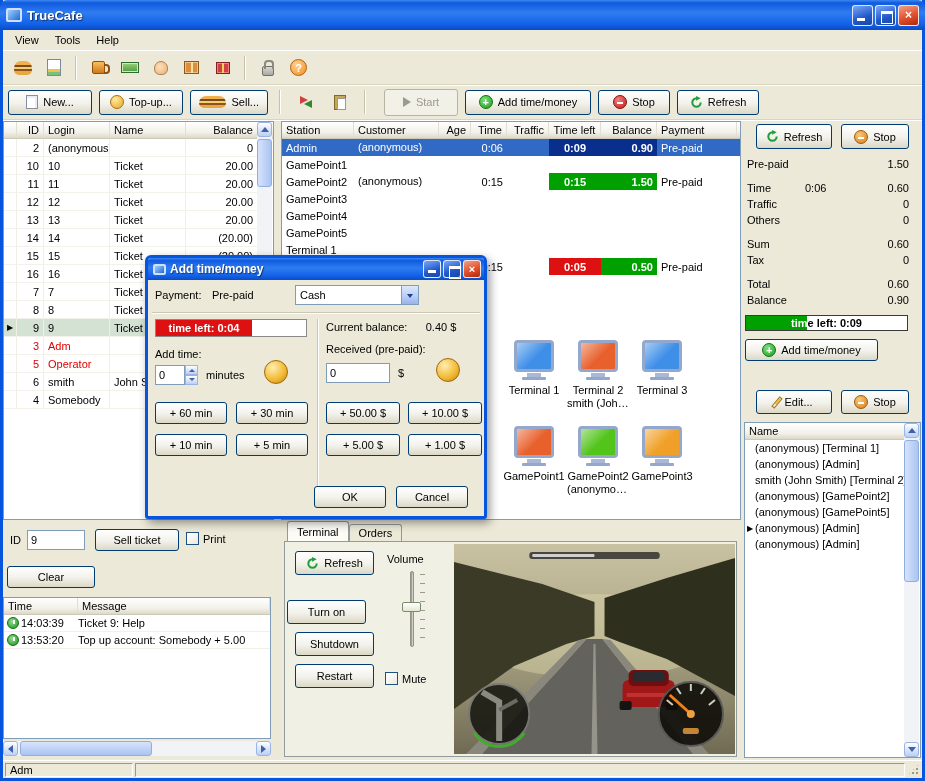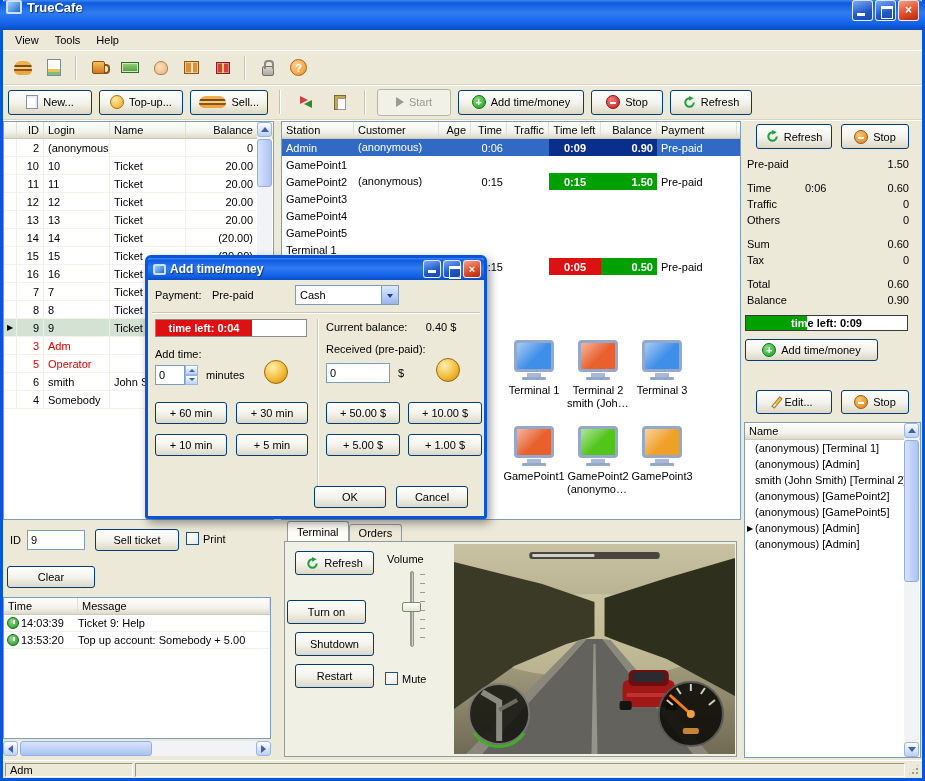--- a/index.html
+++ b/index.html
@@ -4,21 +4,21 @@
 <style>
 *{margin:0;padding:0;box-sizing:border-box}
 body{width:925px;height:781px;font:11px "Liberation Sans",sans-serif;color:#000;background:#ECE9D8;overflow:hidden}
 #app{position:relative;width:925px;height:781px;background:#ECE9D8;border:3px solid #0855DD;border-top:none}
 .abs{position:absolute}
 button{font:11px "Liberation Sans",sans-serif;cursor:default}
 
 
 #titlebar{position:absolute;left:-3px;top:0;width:925px;height:30px;border-radius:7px 7px 0 0;
  background:linear-gradient(180deg,#3a87f0 0%,#0f5ae0 10%,#2f7cf0 42%,#1160e8 82%,#0a4cc0 100%);
- display:flex;padding:0 6px;color:#fff}
+ display:flex;align-items:center;padding:0 6px;color:#fff}
 #titlebar .t{font:bold 13px "Liberation Sans",sans-serif;text-shadow:1px 1px 1px rgba(0,0,0,.55);margin-left:5px}
 .appico{width:16px;height:14px;border:2px solid #cfe0ff;border-radius:2px;background:linear-gradient(135deg,#9fd0ff,#1f6ad0)}
 .winbtns{margin-left:auto;display:flex;gap:2px}
 .wbtn{width:21px;height:21px;border:1px solid rgba(255,255,255,.85);border-radius:3px;position:relative;
  background:linear-gradient(160deg,#7aa8f8,#2058c8 60%,#1848a8);color:#fff}
 .wbtn.close{background:linear-gradient(160deg,#f0a088,#e0502c 55%,#b02810);font:bold 12px/19px "Liberation Sans",sans-serif;text-align:center}
 .wbtn.min::after{content:"";position:absolute;left:4px;bottom:4px;width:8px;height:3px;background:#fff}
 .wbtn.max::after{content:"";position:absolute;left:5px;top:5px;width:10px;height:9px;border:1px solid #fff;border-top:3px solid #fff}
 .dlgbtn{width:18px;height:18px}
 
@@ -239,21 +239,21 @@
       <span>Sell...</span>
       </button>
     <span class="tsep"></span>
     <span class="ic">
         <span class="g-transfer"></span>
       </span>
     <span class="ic">
         <span class="g-paste"></span>
       </span>
     <span class="tsep"></span>
-    <button class="btn disabled" style="height:27px;min-width:74px;margin-left:0">
+    <button class="btn disabled" style="height:27px;min-width:74px;margin-left:7px">
       <span class="ic-play"></span>
       <span>Start</span>
       </button>
     <button class="btn" style="height:25px;min-width:126px">
       <span class="ic-add"></span>
       <span>Add time/money</span>
       </button>
     <button class="btn" style="height:25px;min-width:72px">
       <span class="ic-stop"></span>
       <span>Stop</span>
@@ -772,21 +772,21 @@
       <span class="t">Add time/money</span>
       <span class="winbtns">
         <span class="wbtn min dlgbtn"></span>
         <span class="wbtn max dlgbtn"></span>
         <span class="wbtn close dlgbtn" style="font:bold 11px/16px 'Liberation Sans',sans-serif">×</span>
       </span>
     </div>
     <div class="dlg-body">
       <span class="abs" style="left:7px;top:9px">Payment:</span>
       <span class="abs" style="left:64px;top:9px">Pre-paid</span>
-      <span class="combo abs" style="left:147px;top:5px;width:104px;height:20px">
+      <span class="combo abs" style="left:147px;top:5px;width:124px;height:20px">
         <span class="ctxt">Cash</span>
         <span class="drop"></span>
       </span>
       <div class="hline" style="top:32px"></div>
 
       <div class="redbar" style="left:7px;top:39px;width:152px;height:18px">
         <div class="redfill" style="width: 64%; justify-content: center;">
           <span>time left: 0:04</span>
         </div>
       </div>

